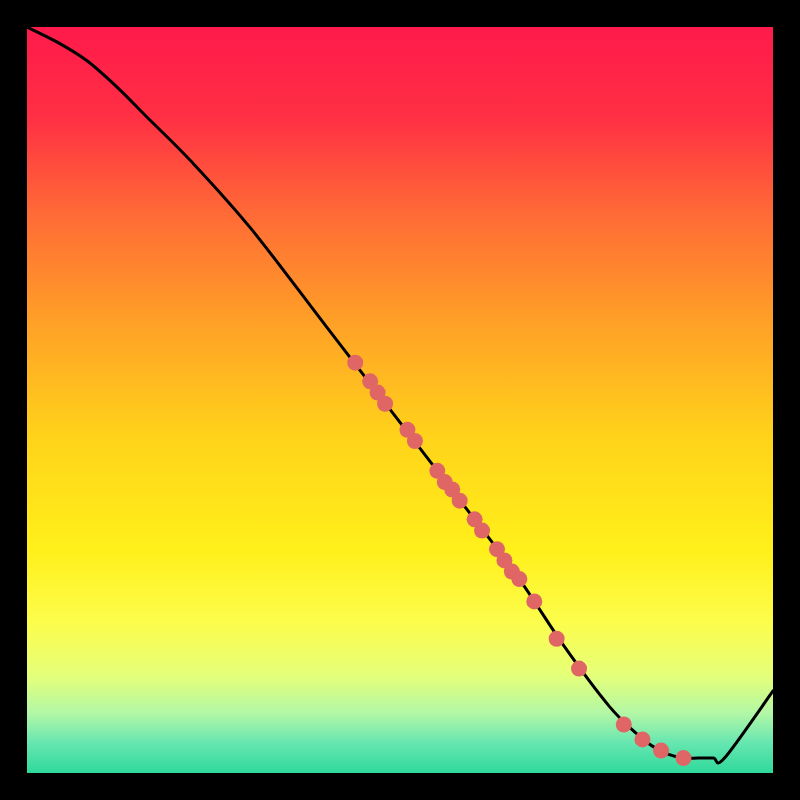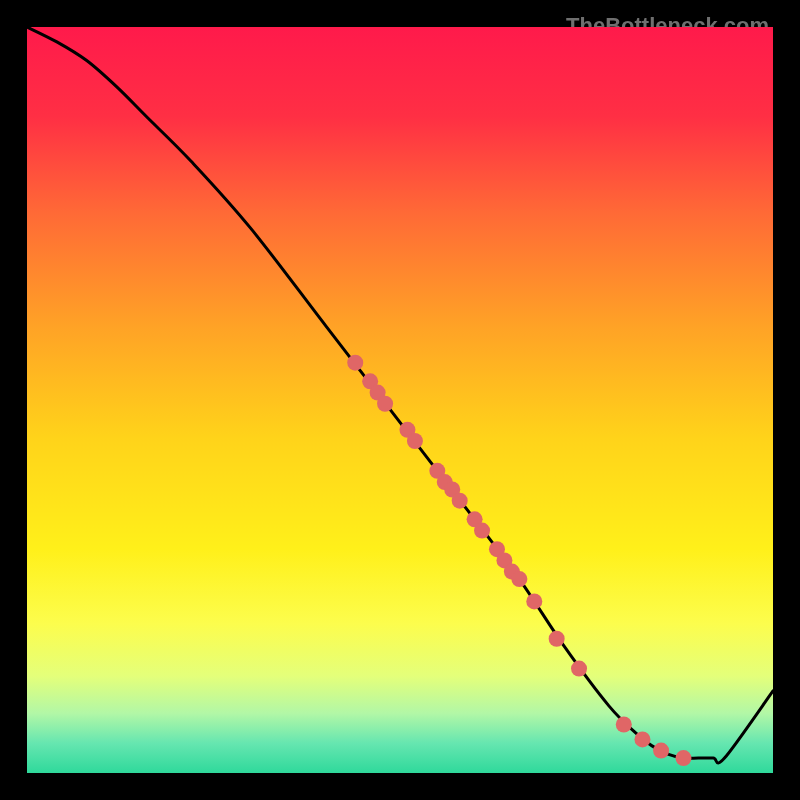--- a/index.html
+++ b/index.html
@@ -36,21 +36,20 @@
     letter-spacing: 0;
   }
   svg {
     display: block;
   }
 </style>
 </head>
 <body>
 
 <div class="frame">
-  <div class="watermark">TheBottleneck.com</div>
   <div class="plot-area">
     <svg id="chart-svg" width="746" height="746" viewBox="0 0 746 746" preserveAspectRatio="none">
       <defs>
         <linearGradient id="bg-grad" x1="0" y1="0" x2="0" y2="1">
             <stop offset="0%" stop-color="#ff1a4b"></stop>
             <stop offset="12%" stop-color="#ff2f44"></stop>
             <stop offset="25%" stop-color="#ff6a36"></stop>
             <stop offset="40%" stop-color="#ffa226"></stop>
             <stop offset="55.00000000000001%" stop-color="#ffd31a"></stop>
             <stop offset="70%" stop-color="#fff01a"></stop>

